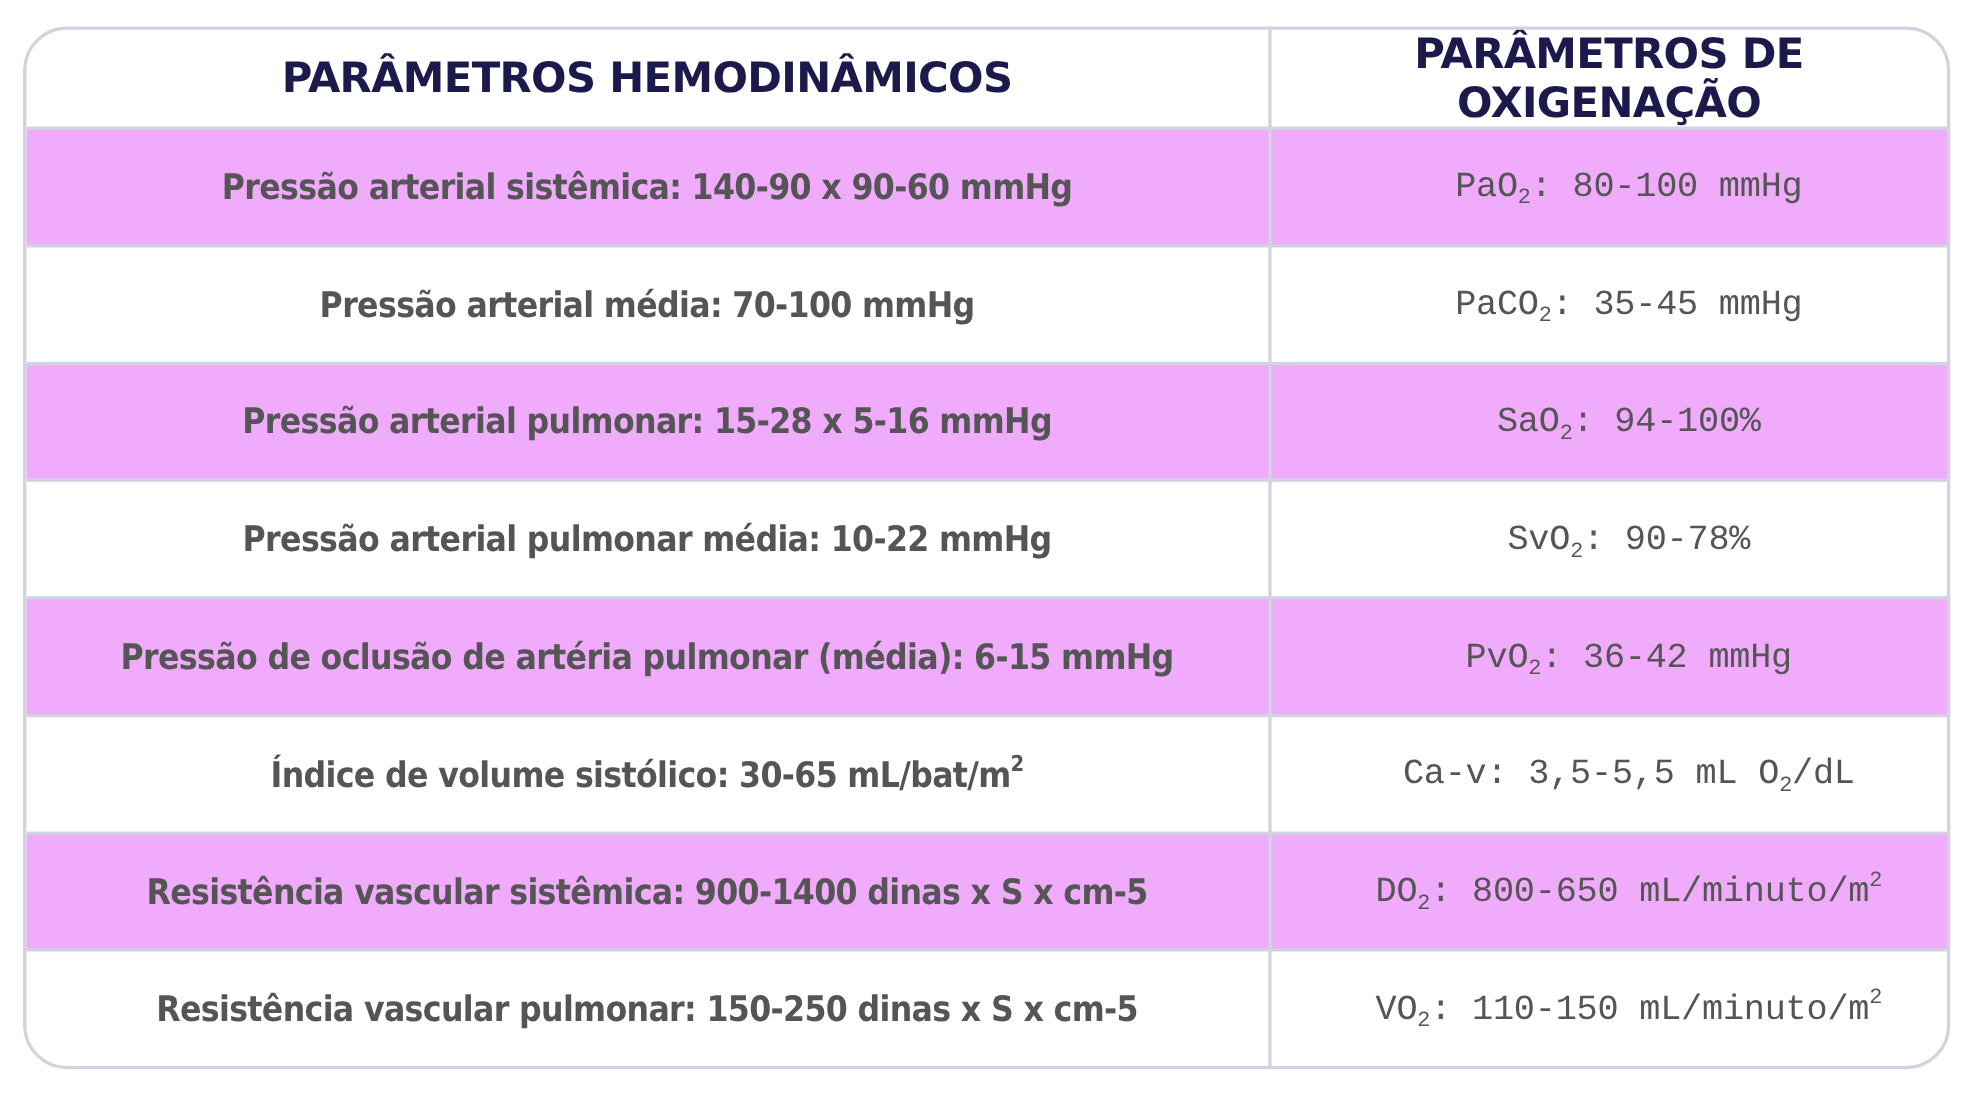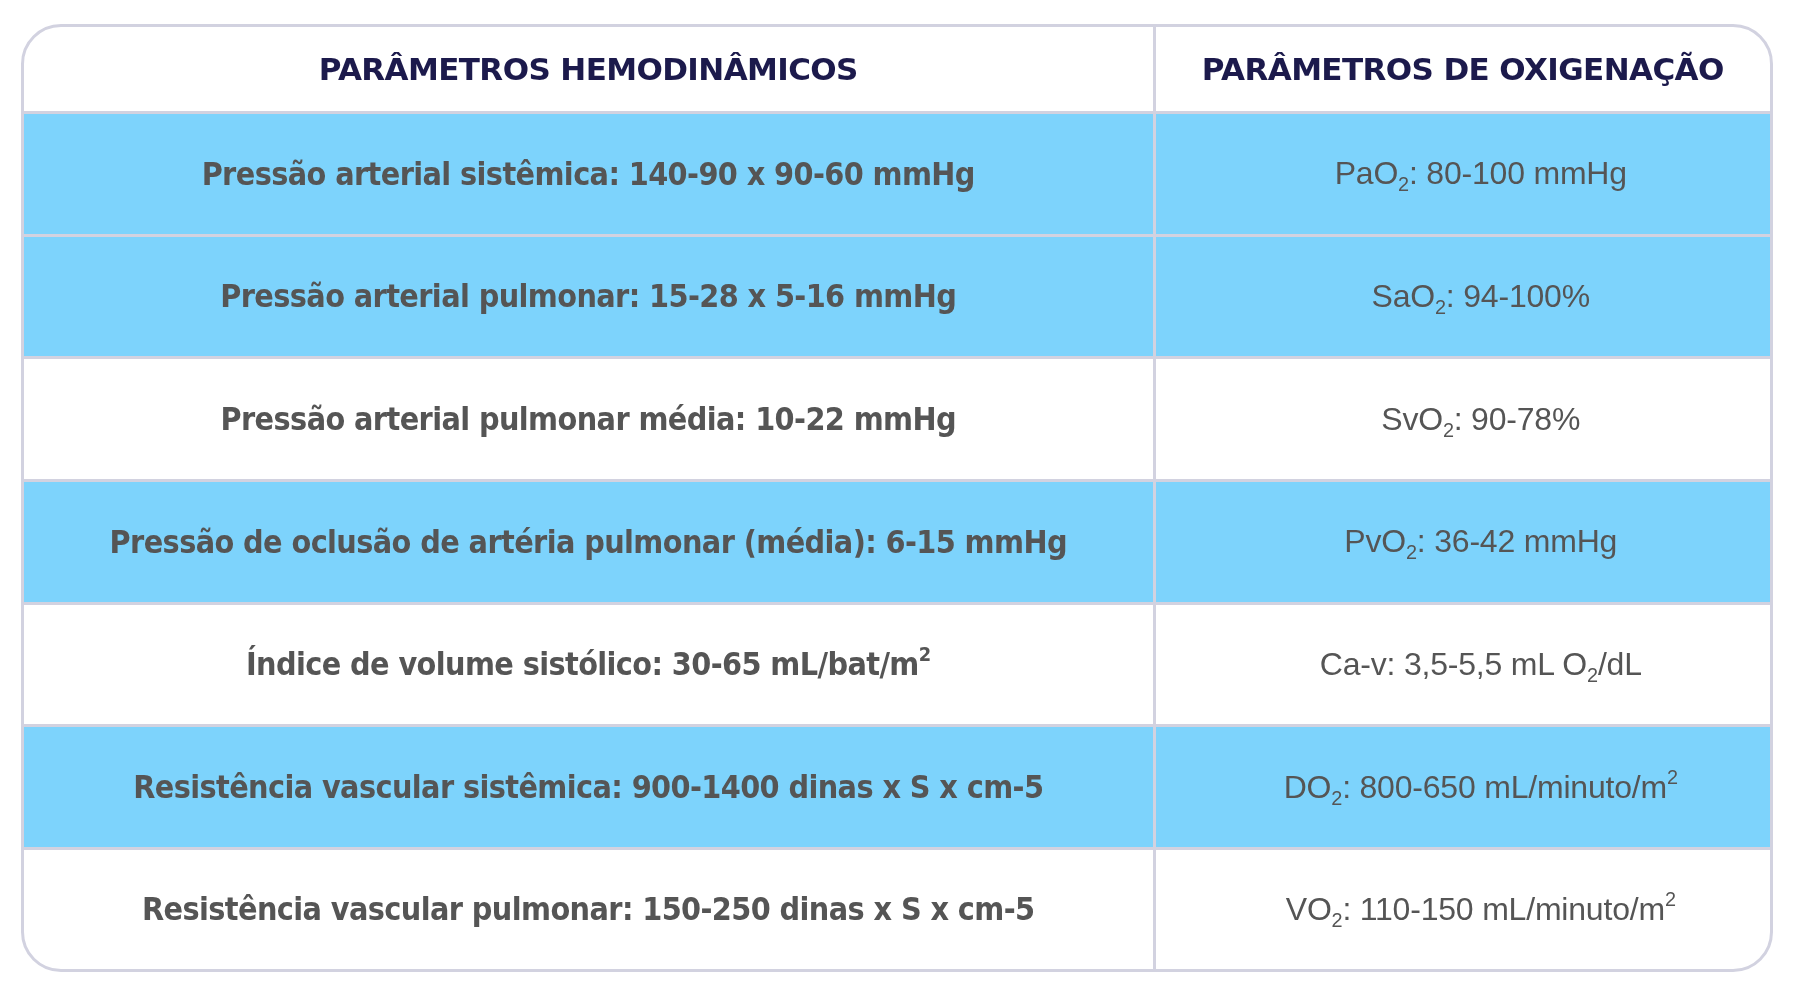--- a/index.html
+++ b/index.html
@@ -9,26 +9,26 @@
     border: 3px solid #d2d2e0; border-radius: 40px; box-sizing: border-box;
     overflow: hidden; background: #ffffff;
   }
   table { border-collapse: collapse; width: 100%; height: 100%; table-layout: fixed; }
   col.c1 { width: 1130px; }
   th, td { text-align: center; vertical-align: middle; padding: 0; border-bottom: 3px solid #d2d2e0; }
   tr:last-child td { border-bottom: none; }
   th.c-left, td.c-left { border-right: 3px solid #d2d2e0; }
   th {
     height: 84px; color: #1c1a4c; font-family: "DejaVu Sans", sans-serif;
-    font-weight: bold; font-size: 31px; letter-spacing: -0.6px;
+    font-weight: bold; font-size: 38px; letter-spacing: -0.6px;
   }
   td { height: 83px; color: #555555; font-size: 32px; }
-  tr.shaded td { background: #7dd3fc; }
+  tr.shaded td { background: #f0abfc; }
   td.c-left { font-family: "DejaVu Sans Condensed", "DejaVu Sans", sans-serif; font-weight: bold; letter-spacing: -0.6px; }
-  td.c-right { font-family: Liberation Sans, sans-serif; font-weight: normal; letter-spacing: -0.2px; padding-left: 36px; }
+  td.c-right { font-family: Liberation Mono, monospace; font-weight: normal; letter-spacing: -0.2px; padding-left: 36px; }
   .sub { font-size: 0.62em; vertical-align: -0.35em; line-height: 0; }
   .sup { font-size: 0.62em; vertical-align: 0.7em; line-height: 0; }
 </style>
 </head>
 <body>
 
 <div class="table-box">
   <table>
     <colgroup>
         <col class="c1">
@@ -37,20 +37,24 @@
     <thead>
       <tr>
         <th class="c-left">PARÂMETROS HEMODINÂMICOS</th>
         <th class="c-right">PARÂMETROS DE OXIGENAÇÃO</th>
       </tr>
     </thead>
     <tbody>
       <tr class="shaded">
         <td class="c-left"><span>Pressão arterial sistêmica: 140-90 x 90-60 mmHg</span><span class="sup"></span></td>
         <td class="c-right"><span>PaO</span><span class="sub">2</span><span>: 80-100 mmHg</span><span class="sub"></span><span></span><span class="sup"></span></td>
+      </tr>
+      <tr>
+        <td class="c-left"><span>Pressão arterial média: 70-100 mmHg</span><span class="sup"></span></td>
+        <td class="c-right"><span>PaCO</span><span class="sub">2</span><span>: 35-45 mmHg</span><span class="sub"></span><span></span><span class="sup"></span></td>
       </tr>
       <tr class="shaded">
         <td class="c-left"><span>Pressão arterial pulmonar: 15-28 x 5-16 mmHg</span><span class="sup"></span></td>
         <td class="c-right"><span>SaO</span><span class="sub">2</span><span>: 94-100%</span><span class="sub"></span><span></span><span class="sup"></span></td>
       </tr>
       <tr>
         <td class="c-left"><span>Pressão arterial pulmonar média: 10-22 mmHg</span><span class="sup"></span></td>
         <td class="c-right"><span>SvO</span><span class="sub">2</span><span>: 90-78%</span><span class="sub"></span><span></span><span class="sup"></span></td>
       </tr>
       <tr class="shaded">

